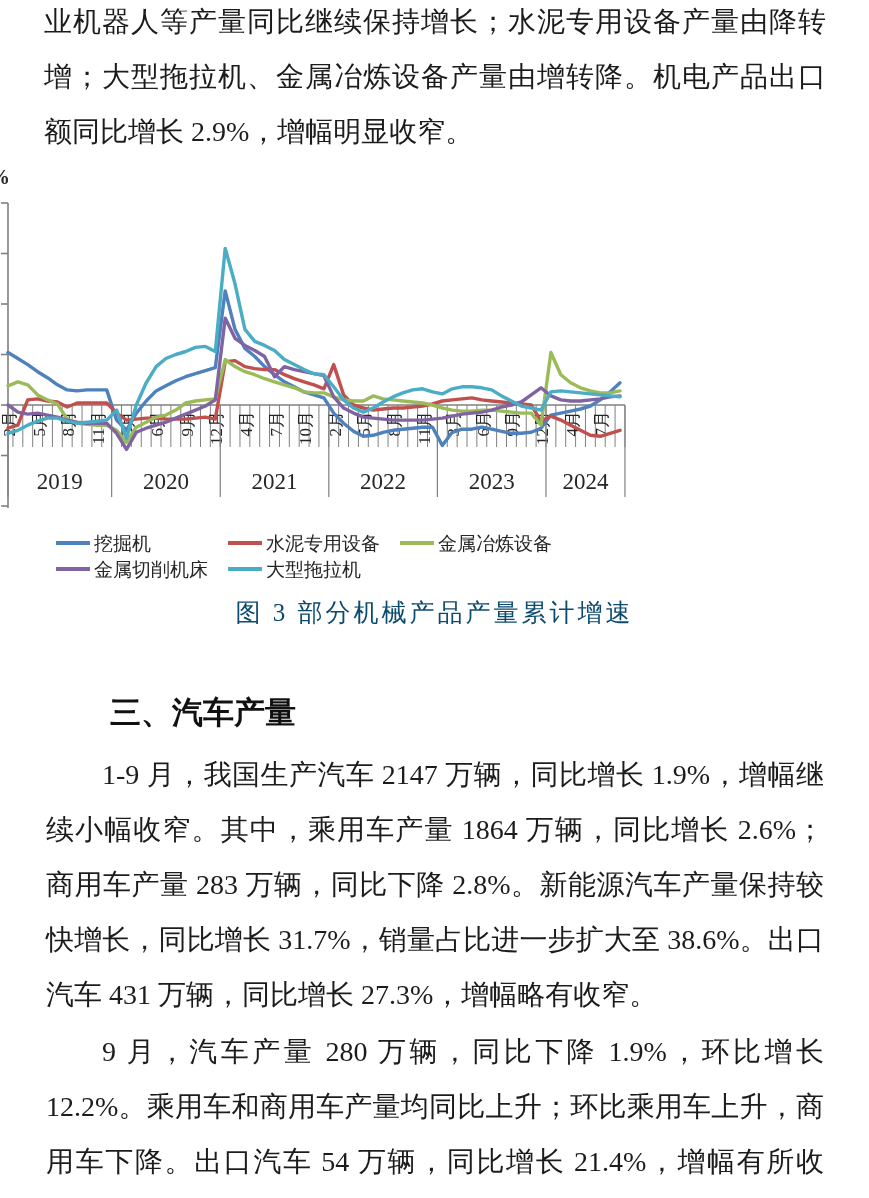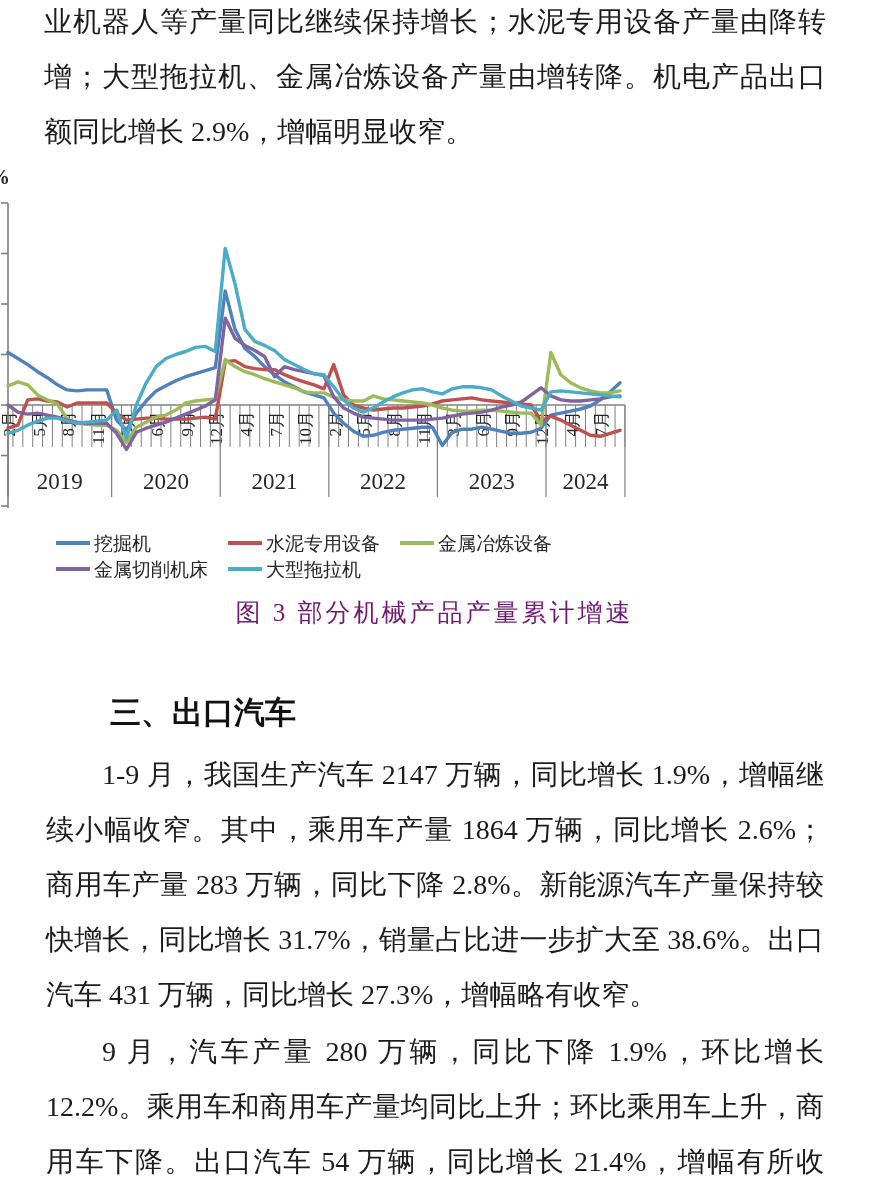--- a/index.html
+++ b/index.html
@@ -9,21 +9,21 @@
     color:#1c1c1c;overflow:hidden;
   }
   .para{
     position:absolute;left:44px;width:782px;
     font-size:28px;line-height:55px;text-align:justify;text-justify:inter-ideograph;
   }
   #top-para{top:-6px;}
   #chart-wrap{position:absolute;left:0;top:140px;width:869px;height:460px;}
   #figure-caption{
     position:absolute;top:596px;left:0;width:869px;text-align:center;
-    font-size:25px;letter-spacing:3px;color:#701a75;
+    font-size:25px;letter-spacing:3px;color:#0c4a6e;
   }
   #section-heading{
     position:absolute;top:692px;left:110px;
     font-family:"Liberation Sans","DejaVu Sans",sans-serif;
     font-weight:bold;font-size:31px;color:#111;
   }
   #body-block{top:745px;}
   #body-block p{margin:2px;text-indent:2em;}
   svg text{font-family:"Liberation Serif","DejaVu Serif",serif;fill:#262626;}
 </style>
@@ -171,18 +171,18 @@
         <line x1="196" y1="569" x2="230" y2="569" stroke="#8064A2" stroke-width="4"></line>
         <text x="234" y="576" font-size="19">金属切削机床</text>
         <line x1="368" y1="569" x2="402" y2="569" stroke="#4BACC6" stroke-width="4"></line>
         <text x="406" y="576" font-size="19">大型拖拉机</text>
       </g>
     </svg>
 </div>
 
 <div id="figure-caption">图 3  部分机械产品产量累计增速</div>
 
-<div id="section-heading">三、出口汽车</div>
+<div id="section-heading">三、汽车产量</div>
 
 <div id="body-block" class="para">
   <p>1-9 月，我国生产汽车 2147 万辆，同比增长 1.9%，增幅继续小幅收窄。其中，乘用车产量 1864 万辆，同比增长 2.6%；商用车产量 283 万辆，同比下降 2.8%。新能源汽车产量保持较快增长，同比增长 31.7%，销量占比进一步扩大至 38.6%。出口汽车 431 万辆，同比增长 27.3%，增幅略有收窄。</p>
   <p>9 月，汽车产量 280 万辆，同比下降 1.9%，环比增长 12.2%。乘用车和商用车产量均同比上升；环比乘用车上升，商用车下降。出口汽车 54 万辆，同比增长 21.4%，增幅有所收窄。</p>
 </div>
 
 </body></html>

